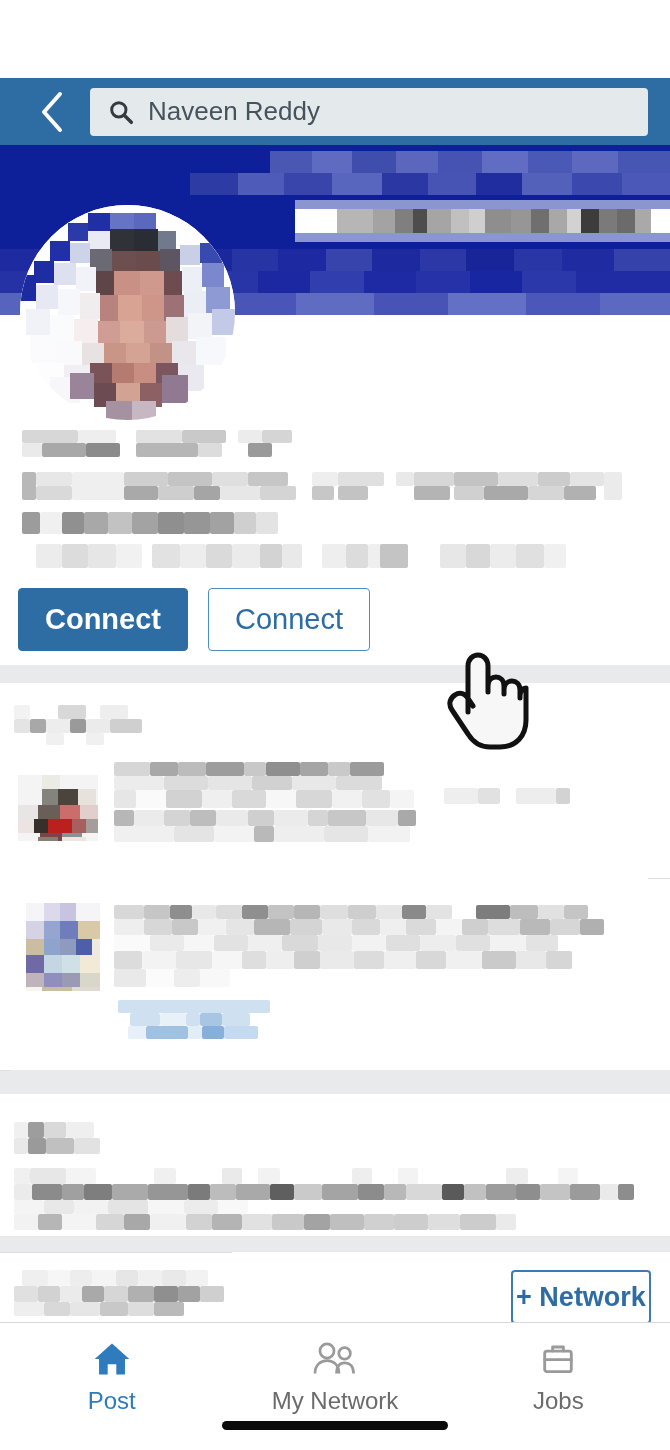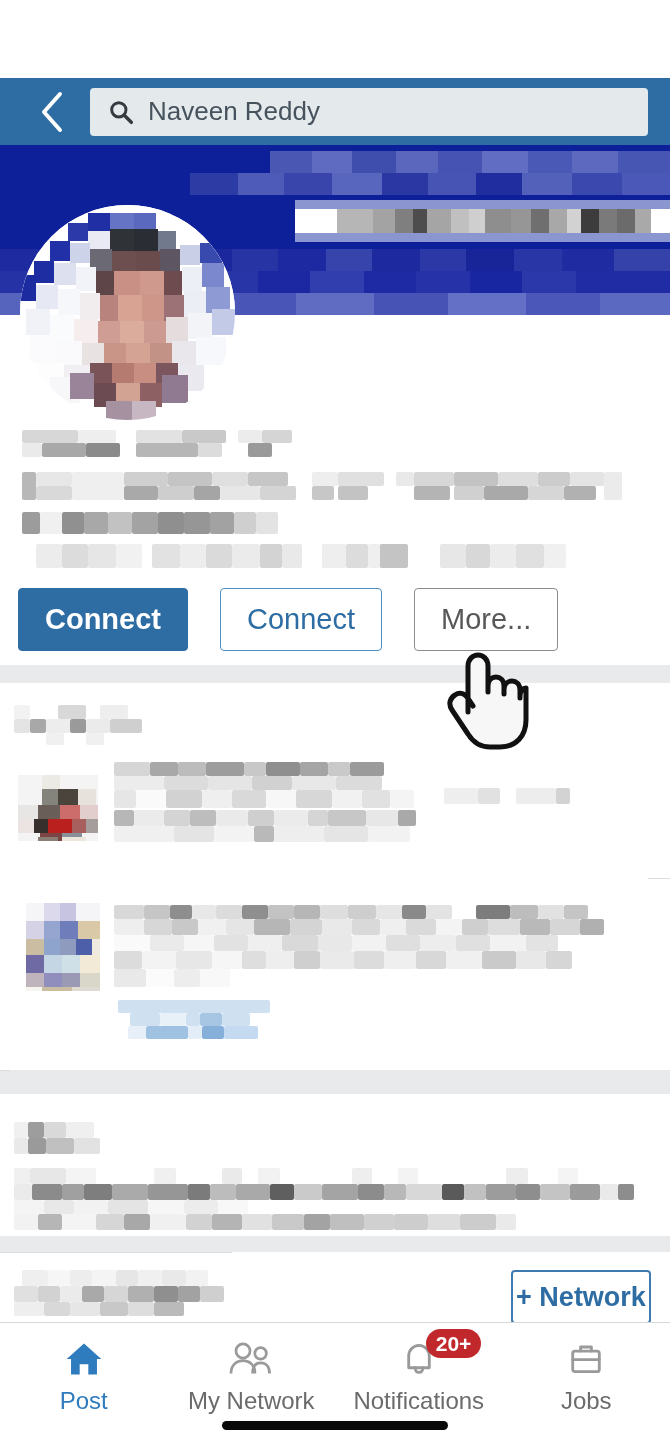--- a/index.html
+++ b/index.html
@@ -62,21 +62,21 @@
   .avatar {
     position:absolute; left:20px; top:205px; width:215px; height:215px;
     border-radius:50%; overflow:hidden; background:#ffffff;
   }
   .avatar .px { position:absolute; display:block; }
 
   
   .redact { position:absolute; display:block; border-radius:2px; }
 
   
-  .actions { position:absolute; left:18px; top:588px; display:flex; gap:32px; }
+  .actions { position:absolute; left:18px; top:588px; display:flex; gap:20px; }
   .btn { height:63px; display:flex; align-items:center; justify-content:center;
          font-size:29px; border-radius:4px; padding:0 26px; }
   .btn-connect { background:#2e6ca4; color:#ffffff; border:1px solid #2e6ca4;
                  font-weight:700; min-width:158px; }
   .btn-message { background:#ffffff; color:#2e6ca4; border:1.5px solid #4a90c4;
                  font-weight:400; min-width:160px; }
   .btn-more { background:#ffffff; color:#585858; border:1.5px solid #8c8c8c;
               font-weight:400; min-width:140px; }
 
   
@@ -377,21 +377,20 @@
     <span class="redact" style="left:440px;top:544px;width:26px;height:24px;background:#e7e7e7"></span>
     <span class="redact" style="left:466px;top:544px;width:24px;height:24px;background:#d8d8d8"></span>
     <span class="redact" style="left:490px;top:544px;width:26px;height:24px;background:#ececec"></span>
     <span class="redact" style="left:516px;top:544px;width:28px;height:24px;background:#e0e0e0"></span>
     <span class="redact" style="left:544px;top:544px;width:22px;height:24px;background:#f0f0f0"></span>
   </div>
 
   <div class="actions">
     <div class="btn btn-connect">Connect</div>
     <div class="btn btn-message">Connect</div>
-    <div class="btn btn-more">More...</div>
   </div>
 
   <div class="divider" style="top:665px;height:18px;"></div>
 
   <div>
     <div>
       <span class="redact" style="left:14px;top:705px;width:16px;height:14px;background:#f2f2f2"></span>
       <span class="redact" style="left:14px;top:719px;width:16px;height:14px;background:#e4e4e4"></span>
       <span class="redact" style="left:30px;top:719px;width:16px;height:14px;background:#a8a8a8"></span>
       <span class="redact" style="left:58px;top:705px;width:28px;height:14px;background:#d8d8d8"></span>
@@ -726,31 +725,20 @@
           <circle cx="10" cy="6" r="4.4"></circle>
           <path d="M2.5 20 C2.5 14.8 5.9 12 10 12 C14.1 12 17.5 14.8 17.5 20"></path>
           <circle cx="21" cy="7.5" r="3.6"></circle>
           <path d="M16 20 C16 15.6 18 13.4 21 13.4 C24.2 13.4 26.6 15.6 26.6 20"></path>
         </svg>
       </div>
       <div class="navlabel">My Network</div>
     </div>
 
 
-    <div class="navitem">
-      <div class="navicon">
-        <svg width="38" height="38" viewBox="0 0 24 24" fill="none" stroke="#9a9a9a" stroke-width="1.8" stroke-linejoin="round" stroke-linecap="round">
-          <path d="M5.5 17.5 L5.5 10.2 C5.5 6.4 8.4 3.4 12 3.4 C15.6 3.4 18.5 6.4 18.5 10.2
-                   L18.5 17.5 Z"></path>
-          <path d="M9.6 17.5 C9.6 19.3 10.6 20.4 12 20.4 C13.4 20.4 14.4 19.3 14.4 17.5"></path>
-        </svg>
-        <div class="badge">20+</div>
-      </div>
-      <div class="navlabel">Notifications</div>
-    </div>
 
     <div class="navitem">
       <div class="navicon">
         <svg width="38" height="38" viewBox="0 0 24 24" fill="none" stroke="#9a9a9a" stroke-width="1.8" stroke-linejoin="round" stroke-linecap="round">
           <rect x="3.6" y="7" width="16.8" height="13" rx="1.4"></rect>
           <path d="M8.6 7 L8.6 4.4 L15.4 4.4 L15.4 7"></path>
           <path d="M3.6 12.4 L20.4 12.4"></path>
         </svg>
       </div>
       <div class="navlabel">Jobs</div>

